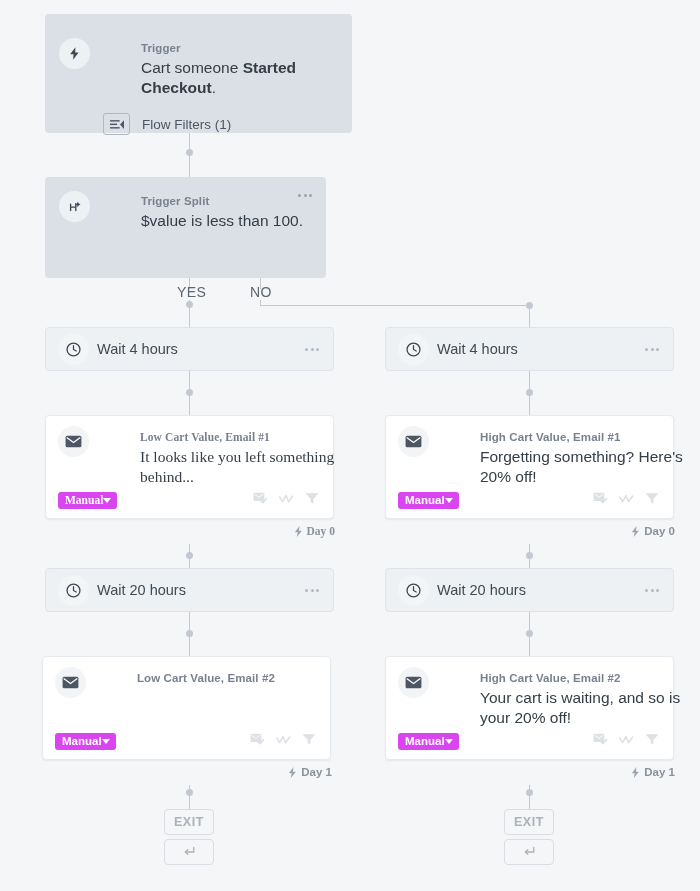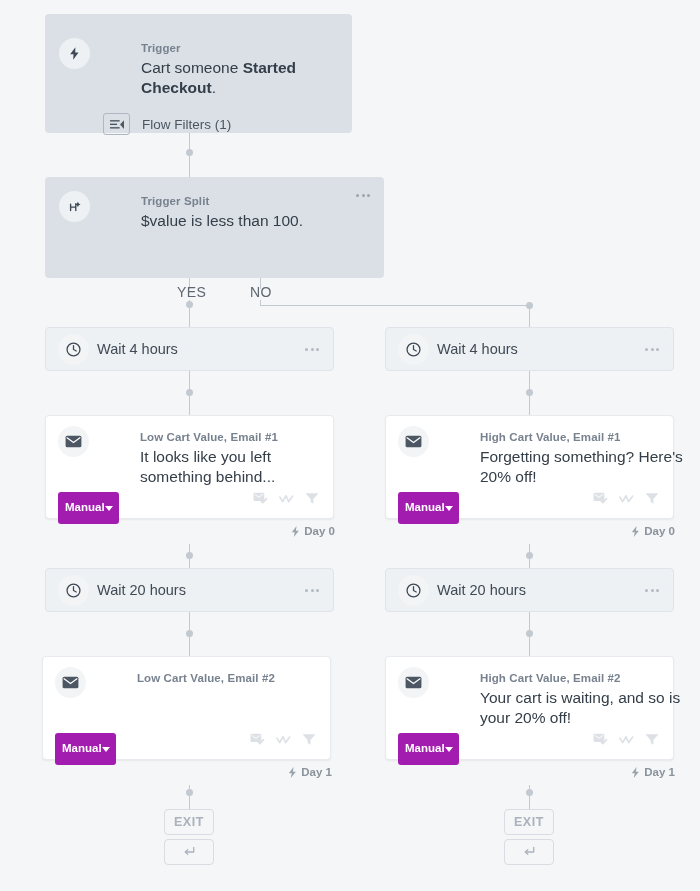--- a/index.html
+++ b/index.html
@@ -147,23 +147,23 @@
     position: absolute;
     font-size: 14px;
     color: #5d6671;
     letter-spacing: .4px;
     font-weight: normal;
   }
 
   
   .manual-badge {
     position: absolute;
-    background: #a21caf;
+    background: #d946ef;
     border-radius: 3px;
-    height: 32px;
+    height: 17px;
     padding: 0 6px 0 7px;
     display: flex;
     align-items: center;
     cursor: pointer;
   }
   .manual-badge span {
     font-size: 11.5px;
     font-weight: bold;
     color: #ffffff;
     line-height: 1;
@@ -284,21 +284,21 @@
           <rect x="0" y="1" width="11" height="1.6" fill="#4d5763"></rect>
           <rect x="0" y="5" width="8" height="1.6" fill="#4d5763"></rect>
           <rect x="0" y="9" width="11" height="1.6" fill="#4d5763"></rect>
           <path d="M16 1 L16 11 L11.5 6 Z" fill="#4d5763"></path>
         </svg>
       </div>
       <div class="ff-label">Flow Filters (1)</div>
     </div>
   </div>
 
-  <div class="node node-shaded" style="left:45px;top:177px;width:339px;height:101px;">
+  <div class="node node-shaded" style="left:45px;top:177px;width:281px;height:101px;">
     <div class="icon-circle" style="left:14px;top:14px;">
       <svg width="16" height="16" viewBox="0 0 20 20">
         <path d="M4.5 14.5 V6.5 M4.5 10.2 H11 M11 6 V14.5" stroke="#3e4854" stroke-width="1.7" fill="none" stroke-linecap="round"></path>
         <path d="M13.6 3.4 l1.1 2.3 l2.3 1.1 l-2.3 1.1 l-1.1 2.3 l-1.1 -2.3 l-2.3 -1.1 l2.3 -1.1 Z" fill="#3e4854"></path>
       </svg>
     </div>
     <div class="node-eyebrow" style="left:96px;top:18px;">Trigger Split</div>
     <div class="node-title" style="left:96px;top:34px;width:200px;">$value is less than 100.</div>
     <div class="kebab" style="right:14px;top:17px;">
         <i></i>
@@ -318,21 +318,21 @@
       </svg>
     </div>
     <div class="wait-label">Wait 4 hours</div>
     <div class="kebab light" style="right:14px;top:20px;">
         <i></i>
         <i></i>
         <i></i>
       </div>
   </div>
 
-  <div class="node node-card" style="left:45px;top:415px;width:289px;height:104px;">
+  <div class="node node-card" style="left:45px;top:415px;width:289px;height:104px;font-family:Liberation Serif, serif;">
     <div class="icon-circle on-light" style="left:12px;top:10px;">
       <svg width="17" height="13" viewBox="0 0 20 15">
         <rect x="0.7" y="0.7" width="18.6" height="13.6" rx="1.8" fill="#4d5763"></rect>
         <path d="M2.4 3.2 L10 8.6 L17.6 3.2" stroke="#ffffff" stroke-width="1.5" fill="none" stroke-linecap="round"></path>
       </svg>
     </div>
     <div class="node-eyebrow" style="left:94px;top:15px;">Low Cart Value, Email #1</div>
     <div class="node-title" style="left:94px;top:31px;width:198px;">It looks like you left something behind...</div>
     <div class="manual-badge" style="left:12px;top:76px;">
       <span>Manual</span>

